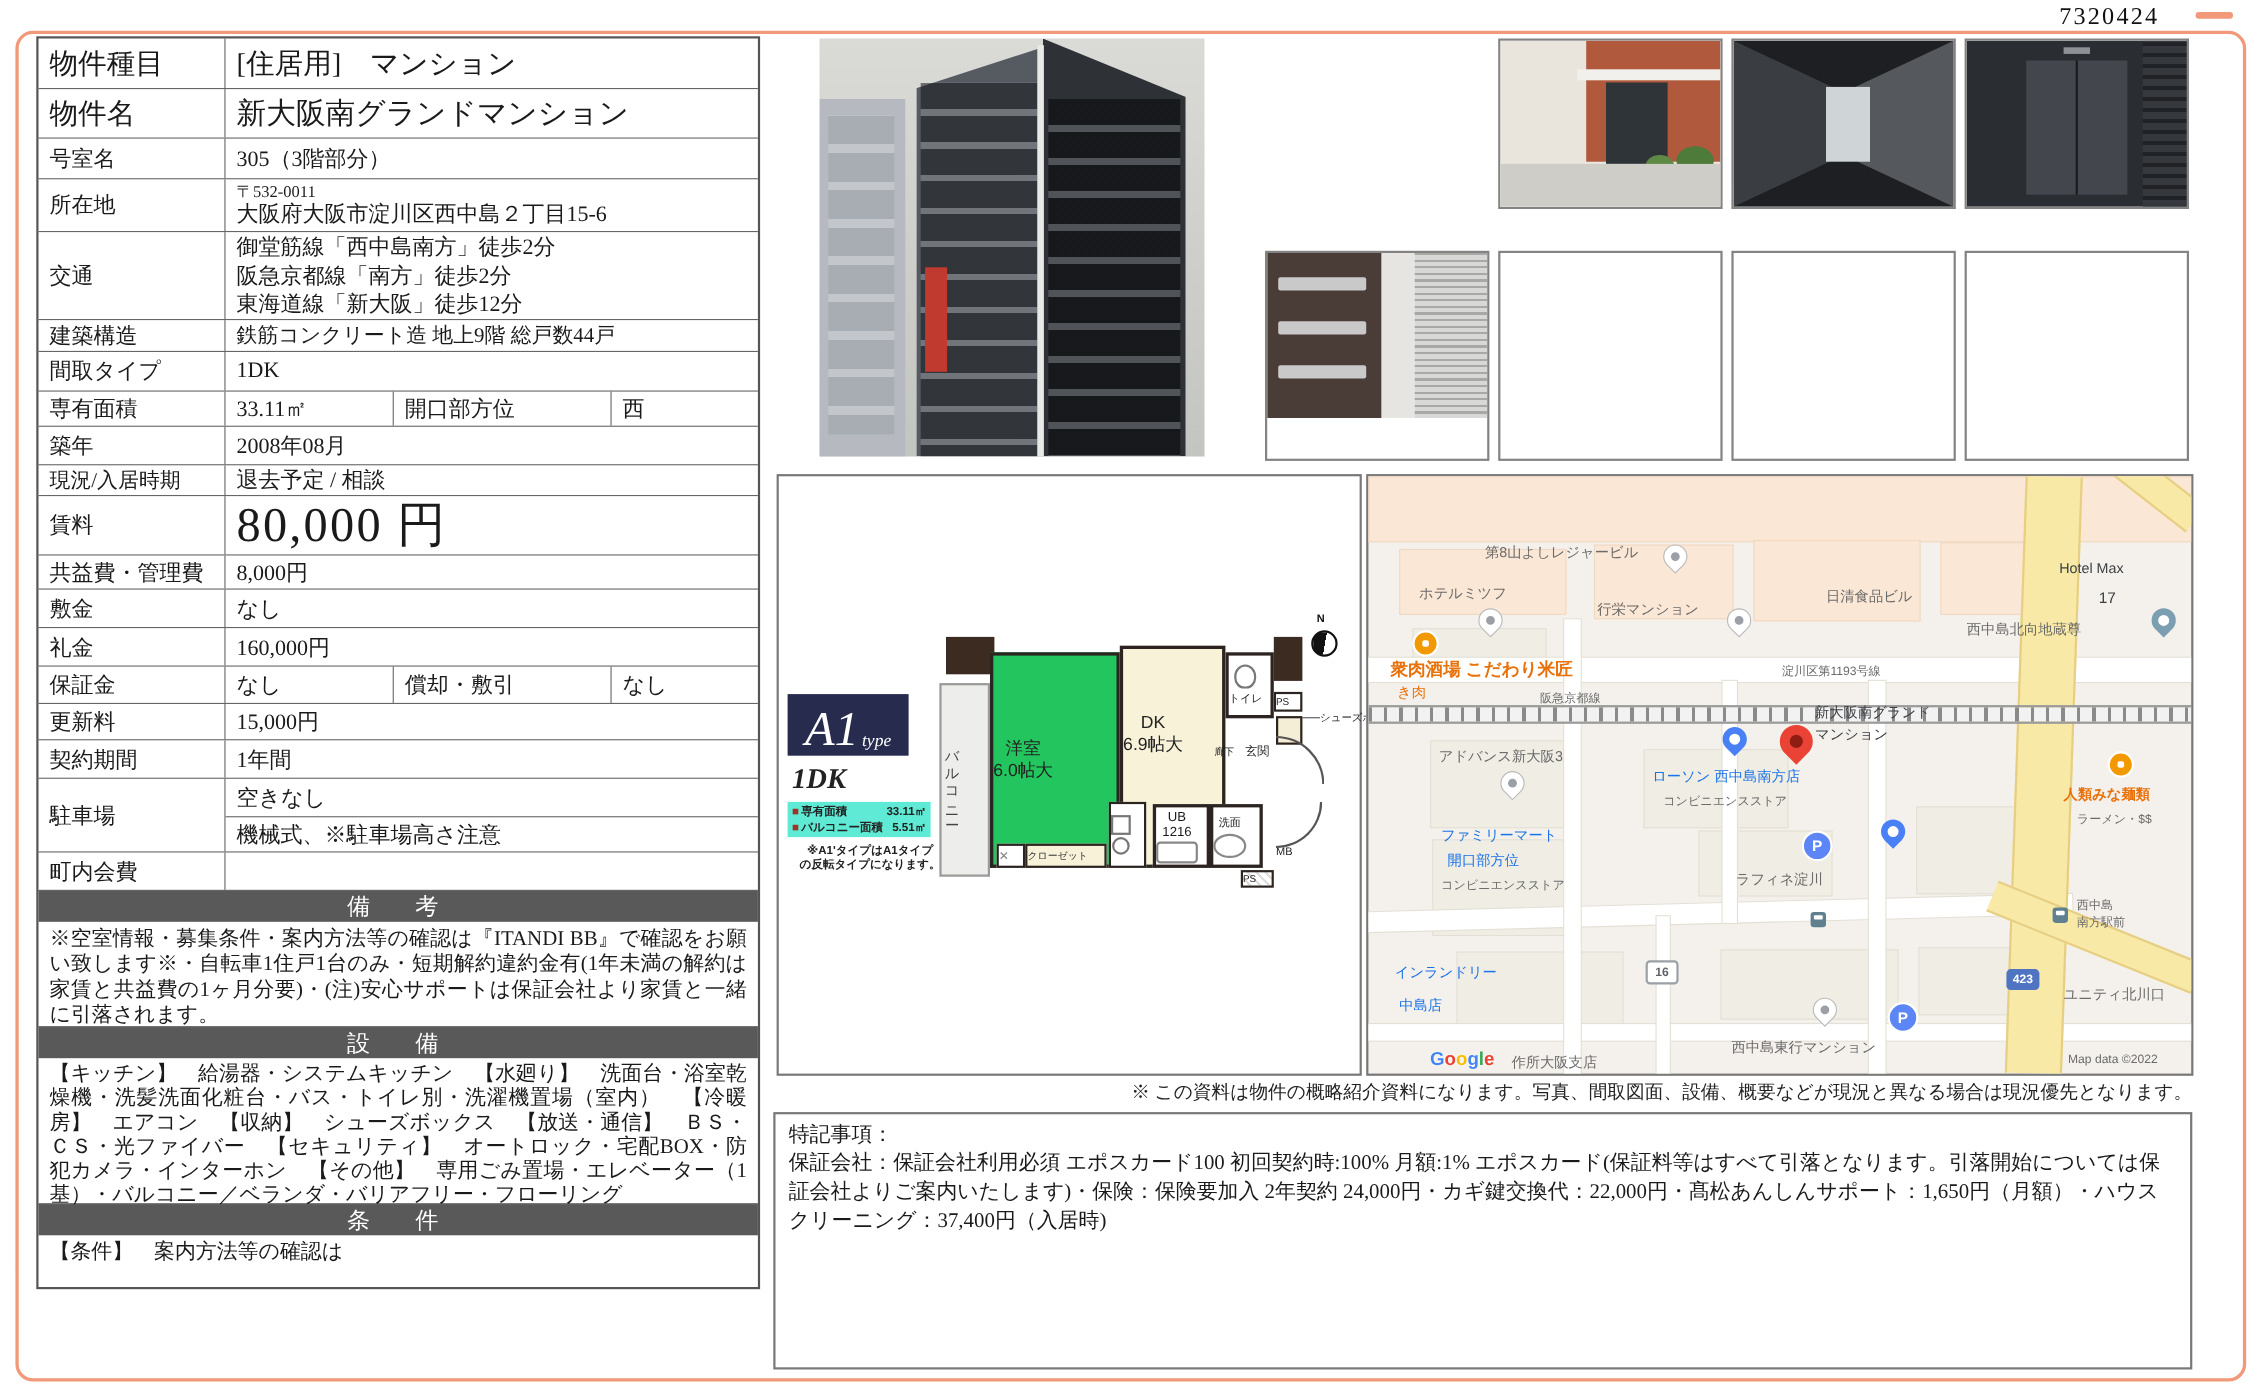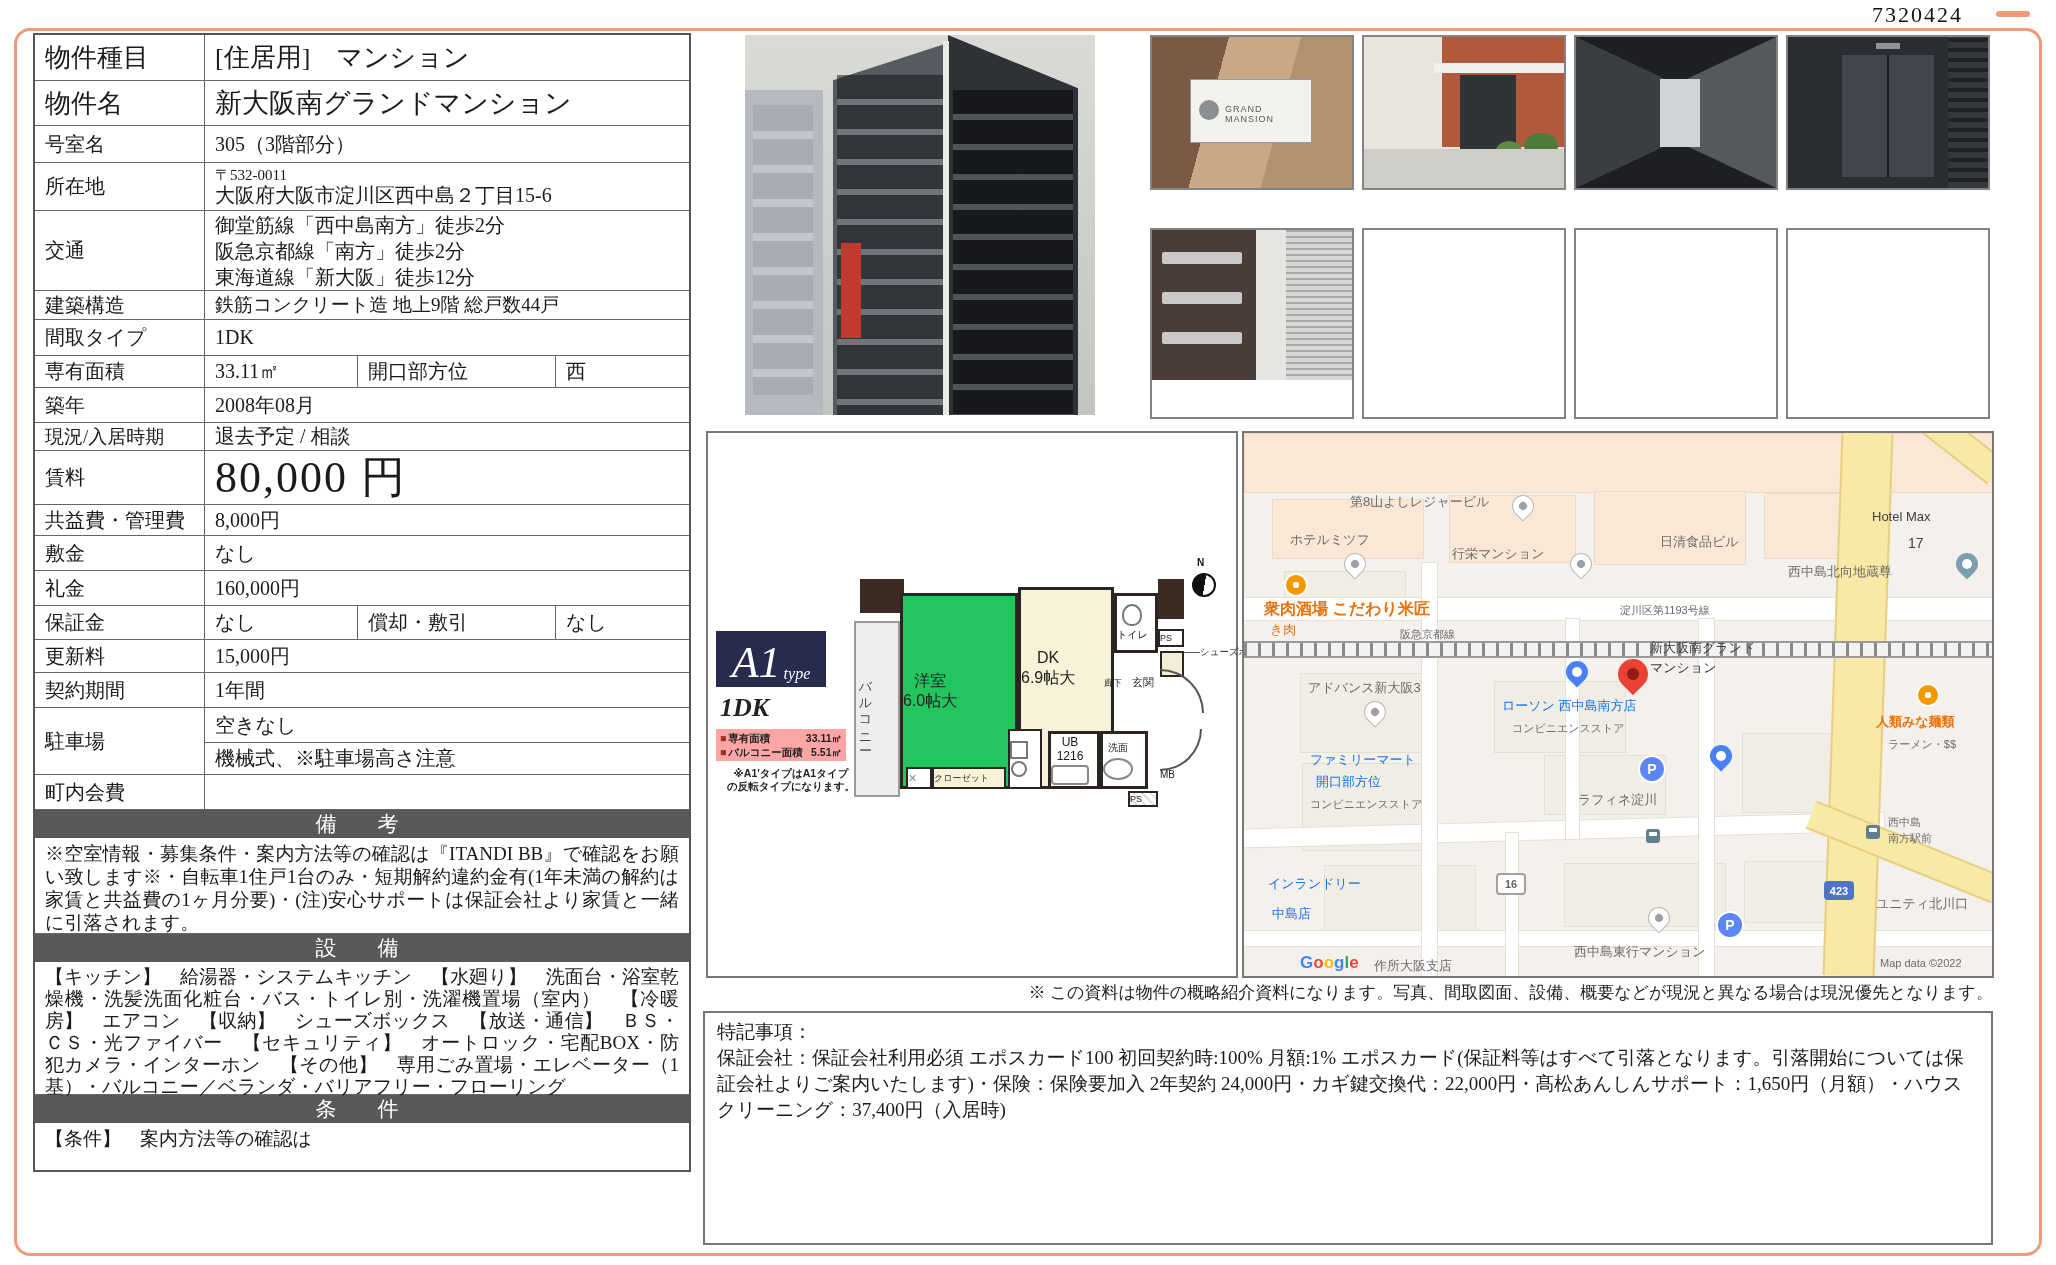--- a/index.html
+++ b/index.html
@@ -39,21 +39,21 @@
 
   
   .fpbox{position:absolute;left:706px;top:431px;width:528px;height:543px;border:2px solid #787878;background:#fff;
          font-family:"Liberation Sans","DejaVu Sans",sans-serif;}
   .a1box{position:absolute;left:8px;top:198px;width:110px;height:56px;background:#272b4e;color:#fff;
          display:flex;align-items:flex-end;justify-content:center;padding-bottom:4px;box-sizing:border-box;}
   .a1main{font-family:"Liberation Serif",serif;font-style:italic;font-size:44px;line-height:40px;}
   .a1type{font-family:"Liberation Serif",serif;font-style:italic;font-size:16px;margin-left:3px;}
   .fp1dk{position:absolute;left:12px;top:260px;font-family:"Liberation Serif",serif;font-style:italic;
          font-weight:bold;font-size:26px;color:#222;}
-  .fpinfo{position:absolute;left:8px;top:296px;width:130px;background:#fca5a5;padding:2px 4px;box-sizing:border-box;}
+  .fpinfo{position:absolute;left:8px;top:296px;width:130px;background:#5eead4;padding:2px 4px;box-sizing:border-box;}
   .fpinfo .r{display:flex;justify-content:space-between;font-size:10.5px;font-weight:bold;color:#222;line-height:14px;}
   .fp-bullet{color:#a03028;margin-right:2px;}
   .fpnote{position:absolute;left:8px;top:334px;width:150px;font-size:10.5px;font-weight:bold;color:#222;
           line-height:13px;white-space:pre-line;text-align:center;}
   .room{position:absolute;box-sizing:border-box;border:3px solid #2b2420;display:flex;align-items:center;
         justify-content:flex-start;text-align:center;margin-top:10px;}
   .rlabel{font-size:16px;color:#222;line-height:20px;}
   .slabel{position:absolute;font-size:10px;color:#222;white-space:nowrap;}
   .darkblk{position:absolute;background:#3c2b21;}
   .arc{position:absolute;box-sizing:border-box;}
@@ -221,27 +221,20 @@
     <div class="shape" style="left:0;top:55px;width:78px;height:325px;background:#b6bac0"></div>
     <div class="shape" style="left:8px;top:70px;width:60px;height:290px;background:repeating-linear-gradient(180deg,#a8adb4 0 26px,#c3c7cc 26px 34px)"></div>
     <div class="shape" style="left:88px;top:8px;width:115px;height:372px;background:#565a61;clip-path:polygon(0 10%,100% 0,100% 100%,0 100%)"></div>
     <div class="shape" style="left:92px;top:40px;width:106px;height:340px;background:repeating-linear-gradient(180deg,rgba(20,22,25,.55) 0 24px,rgba(255,255,255,.16) 24px 30px)"></div>
     <div class="shape" style="left:203px;top:0;width:130px;height:380px;background:#2e3136;clip-path:polygon(0 0,100% 14%,100% 100%,0 100%)"></div>
     <div class="shape" style="left:208px;top:55px;width:120px;height:325px;background:repeating-linear-gradient(180deg,rgba(0,0,0,.5) 0 24px,rgba(200,205,210,.22) 24px 30px)"></div>
     <div class="shape" style="left:198px;top:6px;width:6px;height:374px;background:#e8e8e6"></div>
     <div class="shape" style="left:96px;top:208px;width:20px;height:95px;background:#c03a30"></div>
   </div>
 
-  <div class="photo gphoto" style="left:1150px;top:35px;width:200px;height:151px">
-    <div class="shape" style="inset:0;background:linear-gradient(105deg,#7a5a44 0 32%,#caa886 32% 62%,#b2916e 62%)"></div>
-    <div class="shape" style="left:38px;top:42px;width:120px;height:62px;background:#f4f2ee;border:1px solid #999">
-      <div class="shape" style="left:8px;top:20px;width:20px;height:20px;border-radius:50%;background:#8a8f94"></div>
-      <div class="shape" style="left:34px;top:24px;font-family:'Liberation Sans',sans-serif;font-size:9px;color:#555;letter-spacing:1px">GRAND MANSION</div>
-    </div>
-  </div>
   <div class="photo gphoto" style="left:1362px;top:35px;width:200px;height:151px">
     <div class="shape" style="inset:0;background:#e9e5dd"></div>
     <div class="shape" style="left:78px;top:0;width:122px;height:110px;background:#b0593c"></div>
     <div class="shape" style="left:70px;top:26px;width:130px;height:10px;background:#f2f0ec"></div>
     <div class="shape" style="left:96px;top:38px;width:56px;height:74px;background:#2e3438"></div>
     <div class="shape" style="left:160px;top:96px;width:34px;height:26px;border-radius:50%;background:#4e7a3a"></div>
     <div class="shape" style="left:132px;top:104px;width:26px;height:20px;border-radius:50%;background:#5f8a45"></div>
     <div class="shape" style="left:0;top:112px;width:200px;height:39px;background:#cfcdc8"></div>
   </div>
   <div class="photo gphoto" style="left:1574px;top:35px;width:200px;height:151px">

